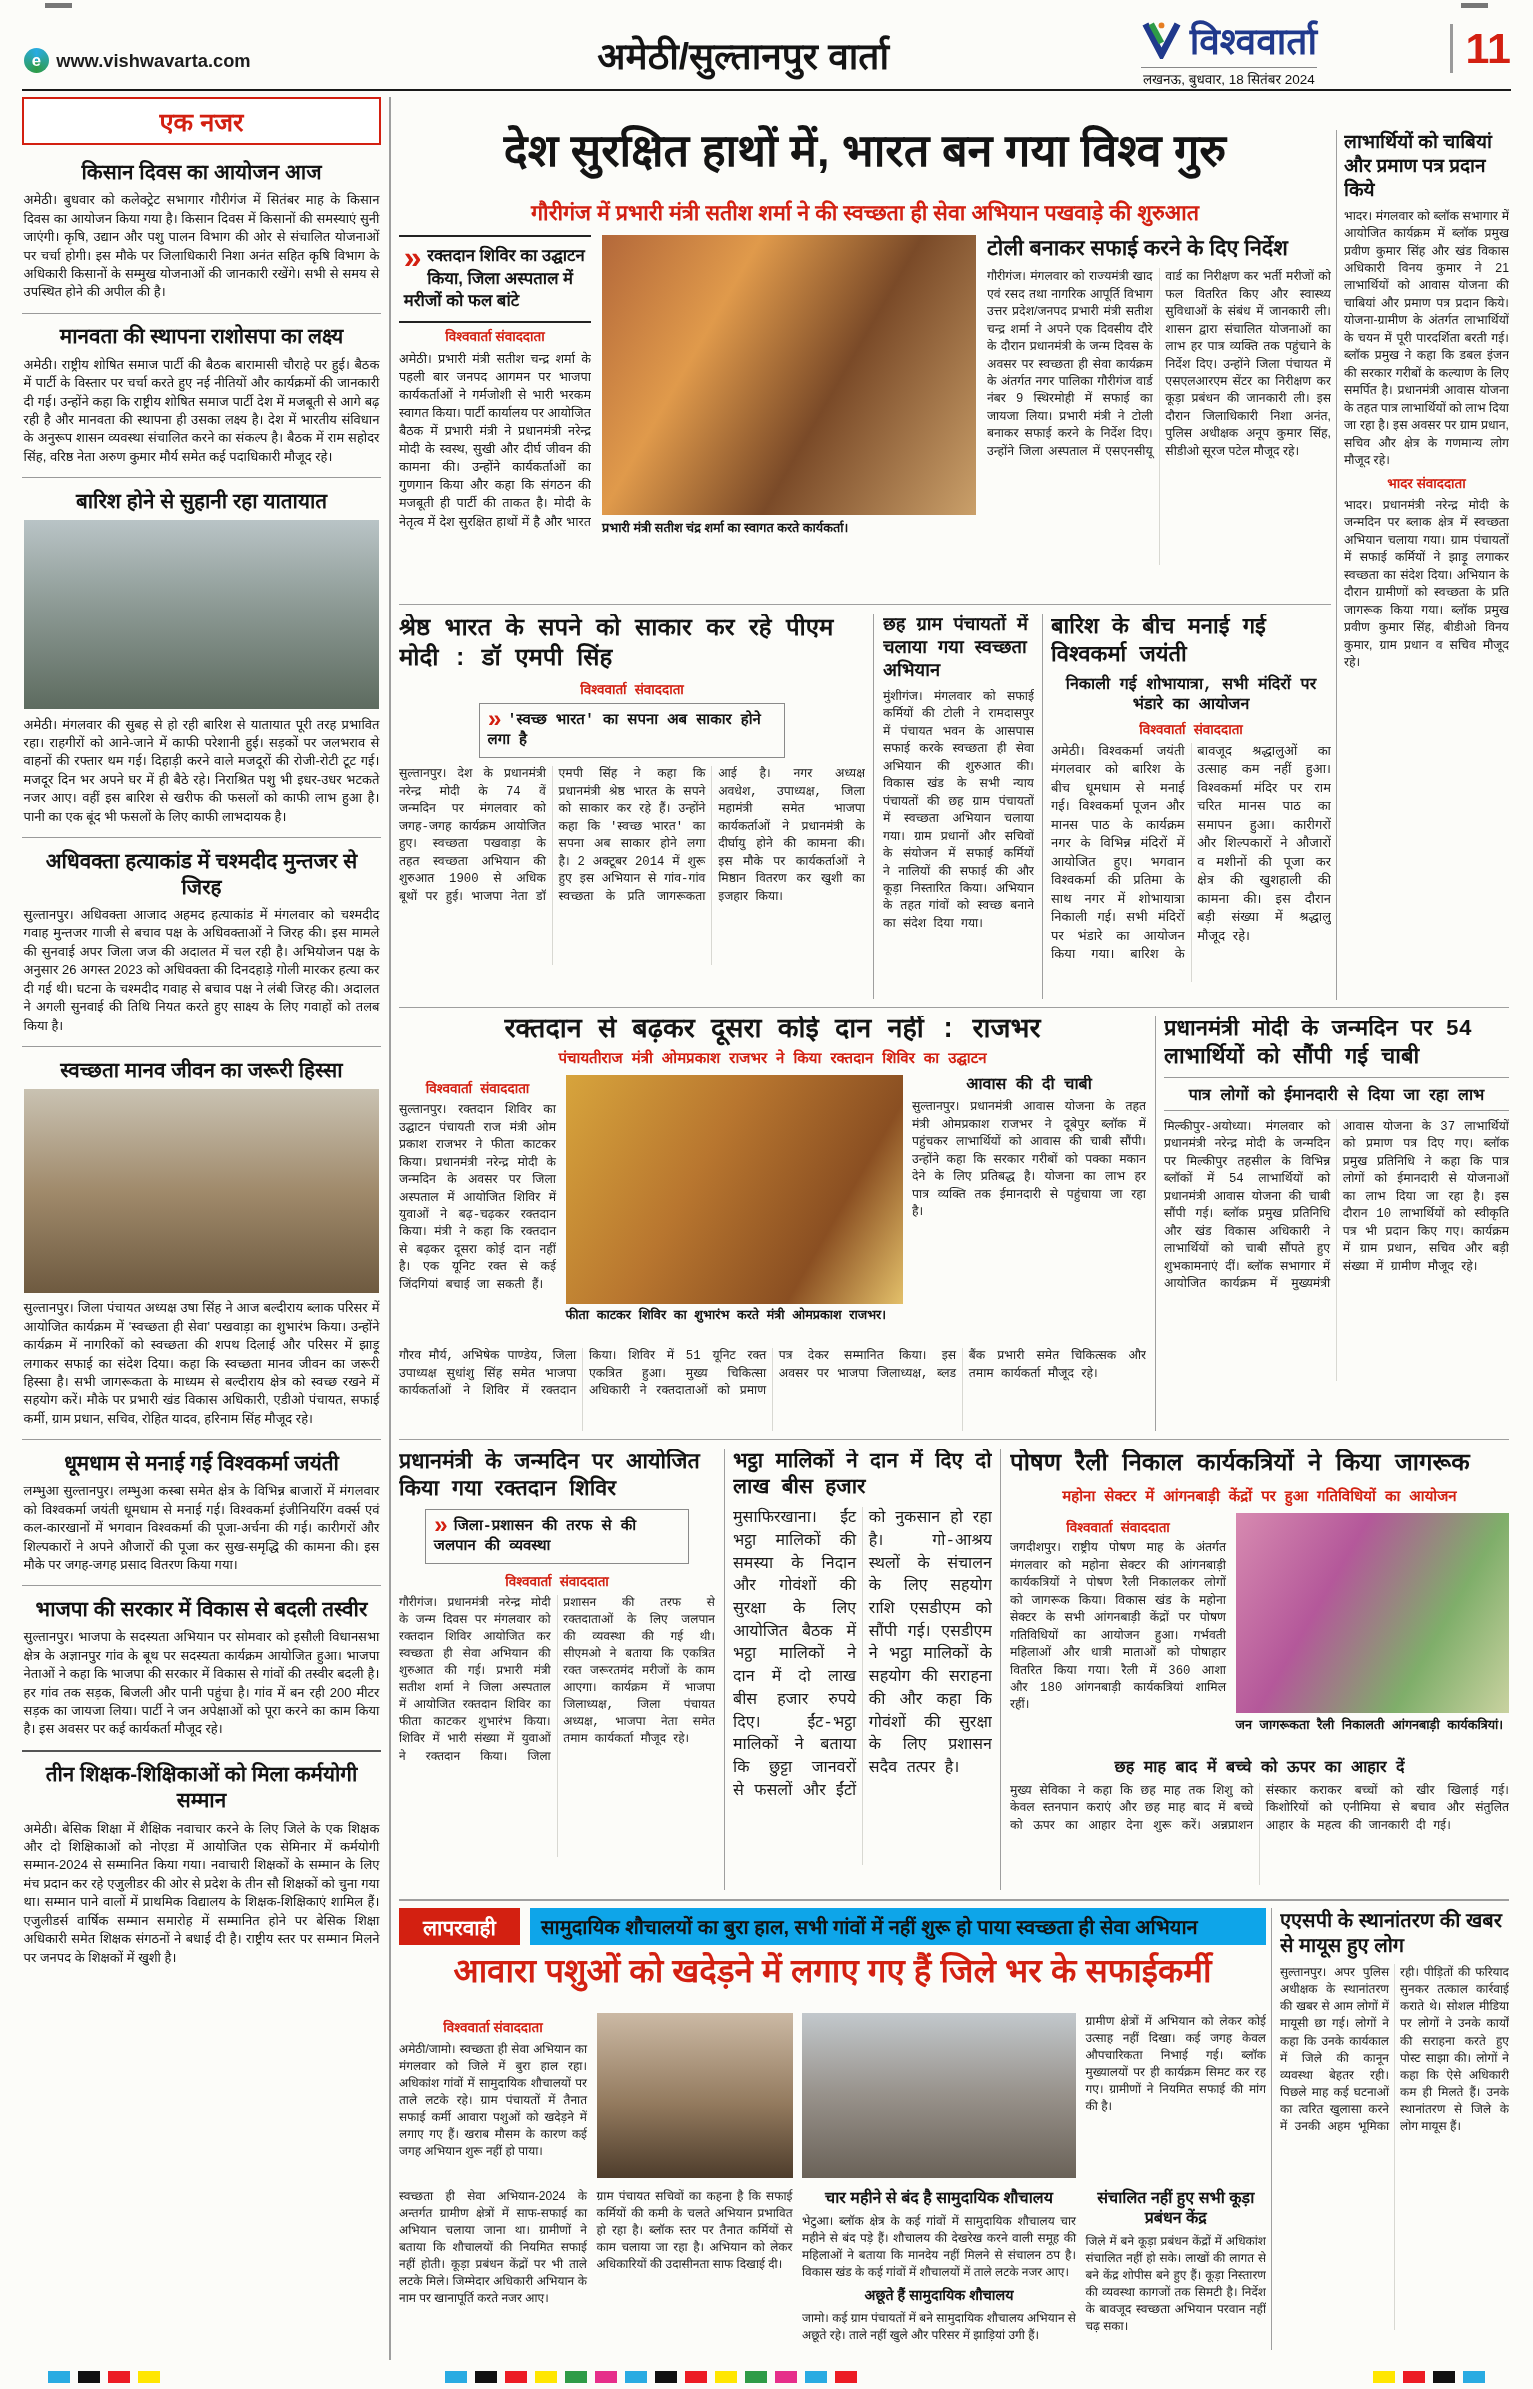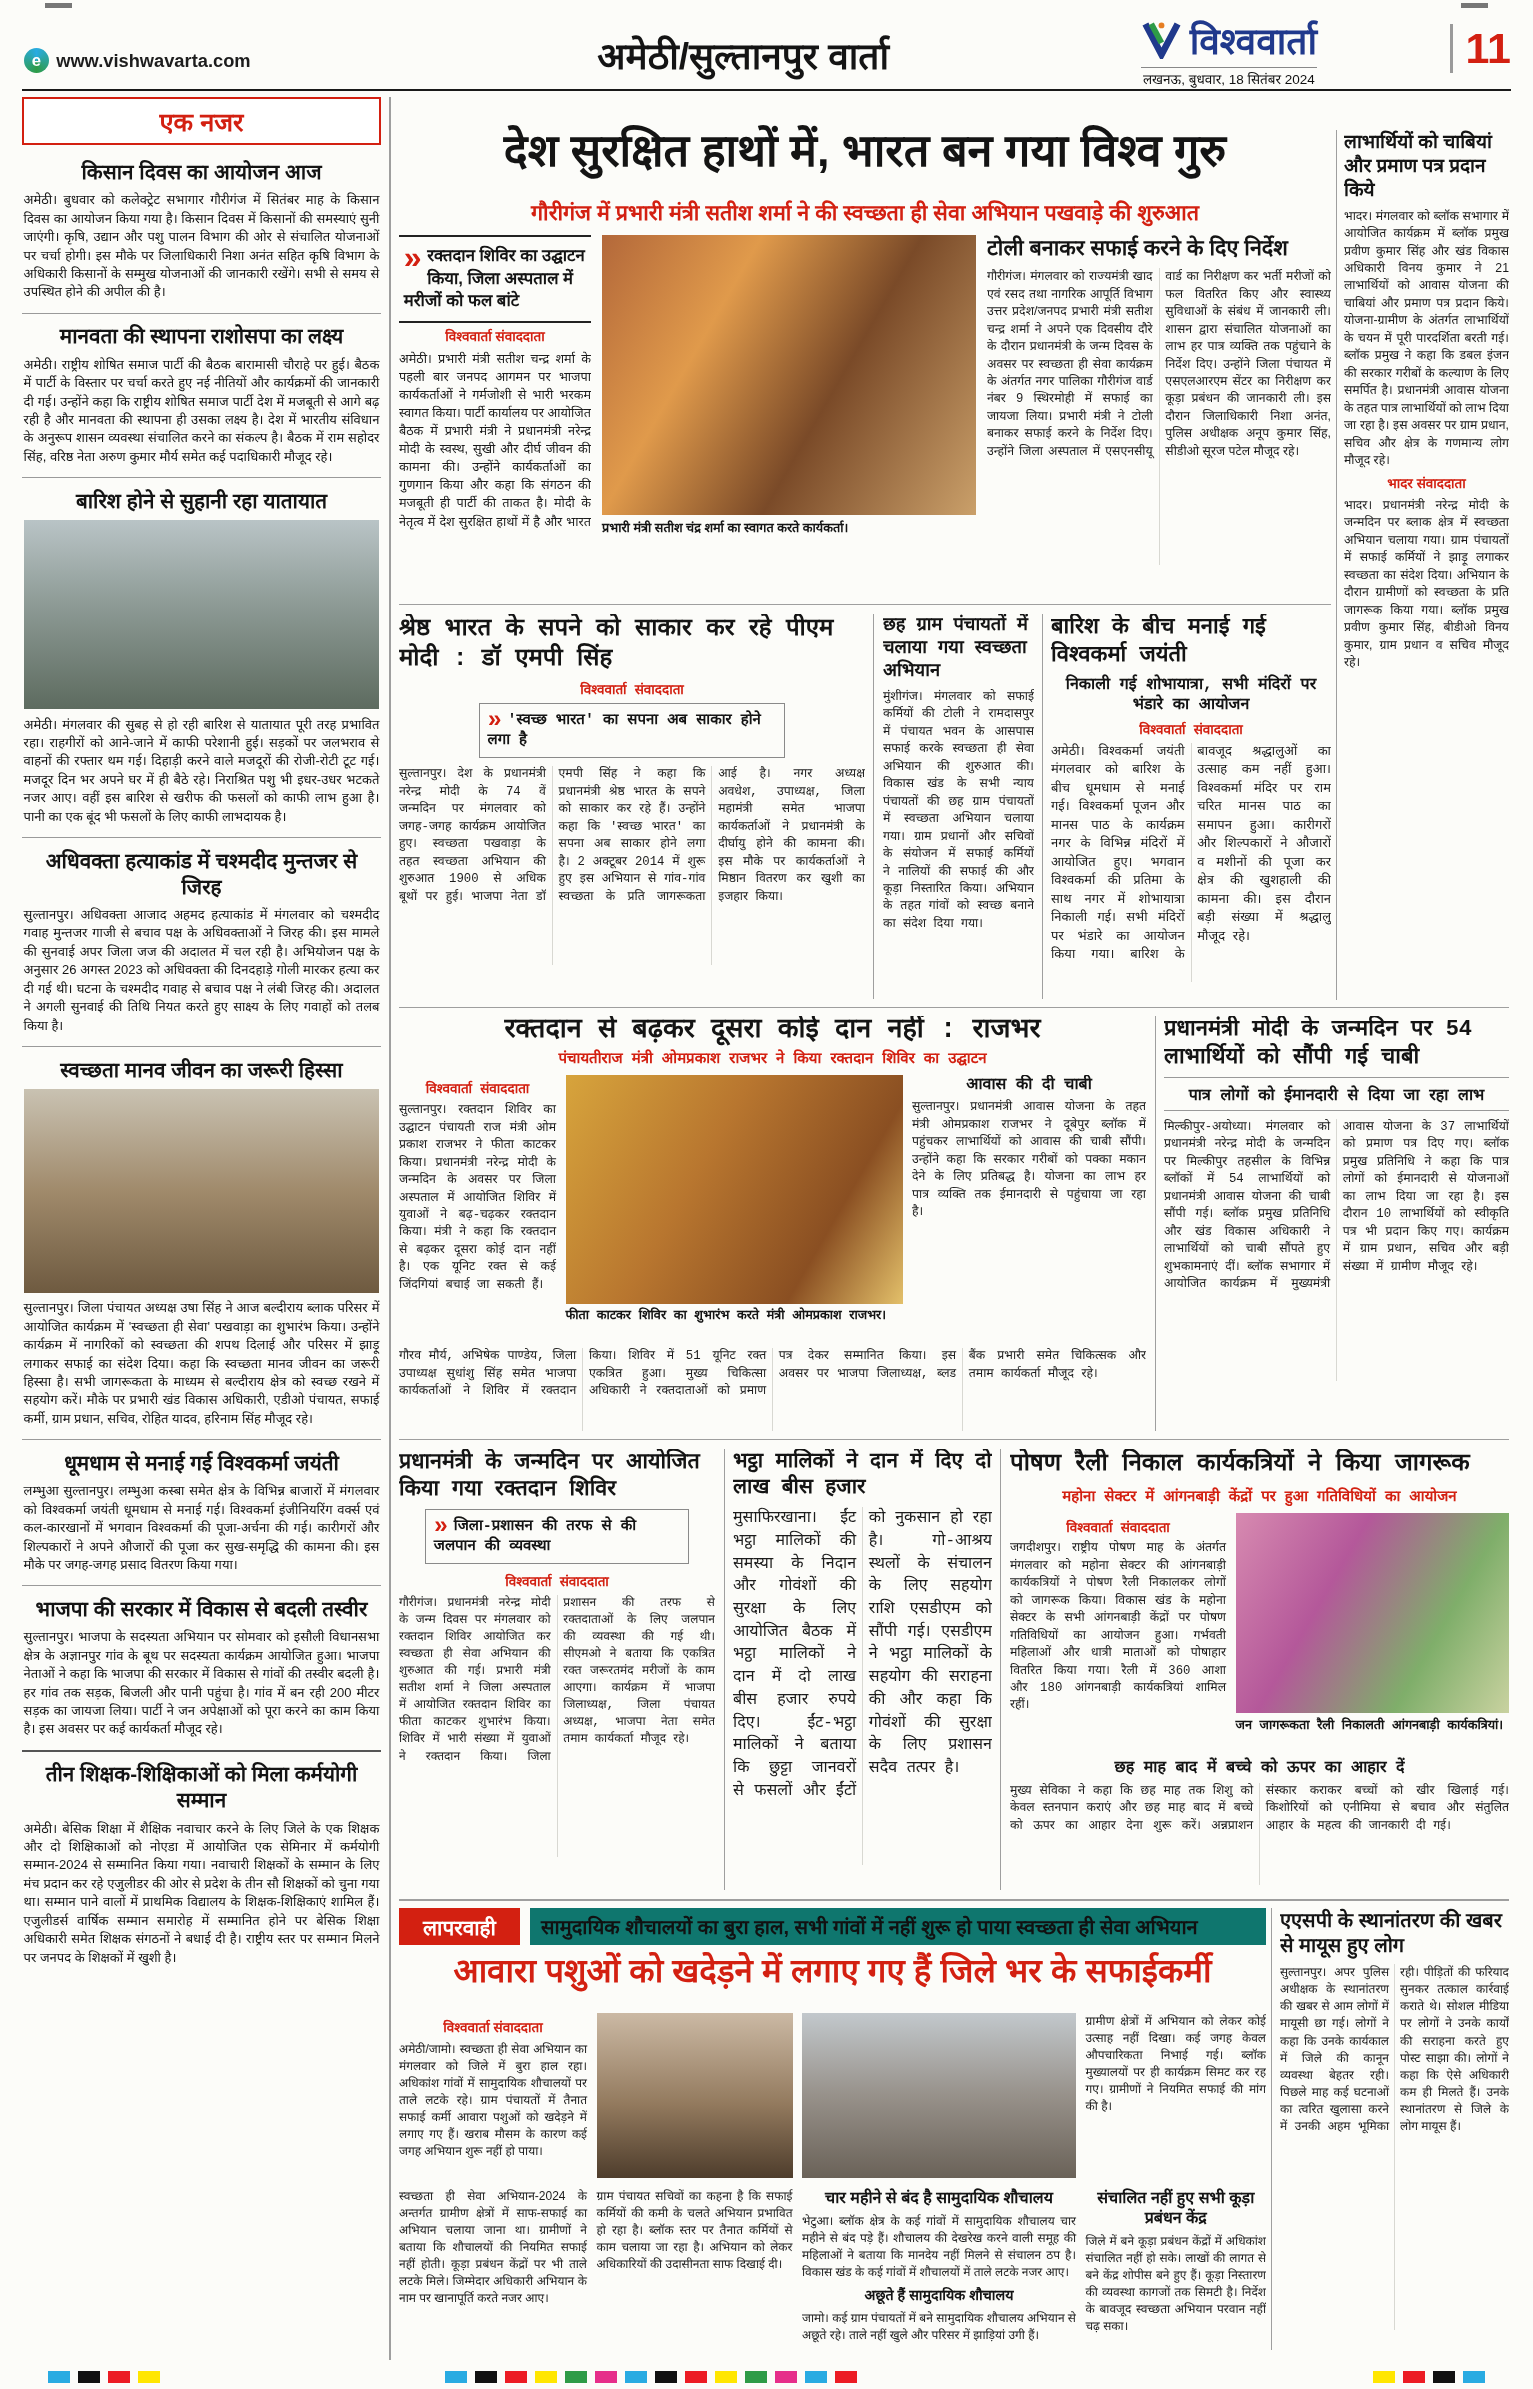--- a/index.html
+++ b/index.html
@@ -102,21 +102,21 @@
   .r4c-flex{display:flex;gap:9.5px;height:239px;overflow:hidden;}
   .r4c-c1{width:216px;flex:none;}
   .r4c-pw{flex:1;}
   .r4c-photo{height:200px;}
   .r4c .body{font-size:12.3px;}
   .r4c-b2{height:102px;overflow:hidden;margin-top:4.8px;}
 
   
   .badge{position:absolute;left:399px;top:1908px;width:121px;height:37px;background:#d32011;color:#fff;
          font-size:20.7px;font-weight:800;display:flex;align-items:center;justify-content:center;}
-  .band{position:absolute;left:530px;top:1908px;width:736px;height:37px;background:#0f766e;color:#111;
+  .band{position:absolute;left:530px;top:1908px;width:736px;height:37px;background:#0ea5e9;color:#111;
         font-size:20px;font-weight:800;display:flex;align-items:center;padding:0 11px;box-sizing:border-box;white-space:nowrap;overflow:hidden;}
   .bighead{position:absolute;left:399px;top:1953px;width:867px;font-size:33px;font-weight:800;color:#d32011;text-align:center;line-height:1.1;}
   .brow1{position:absolute;left:399px;top:2013px;width:867px;height:165px;display:flex;gap:9.5px;overflow:hidden;}
   .brow2{position:absolute;left:399px;top:2188px;width:867px;height:162px;display:flex;gap:9.5px;overflow:hidden;}
   .bc1{width:188px;flex:none;}
   .bc2{width:196px;flex:none;}
   .bc3{width:274px;flex:none;}
   .bc4{flex:1;}
   .bphoto{height:100%;}
   .brow1 .body,.brow2 .body{font-size:12px;}

